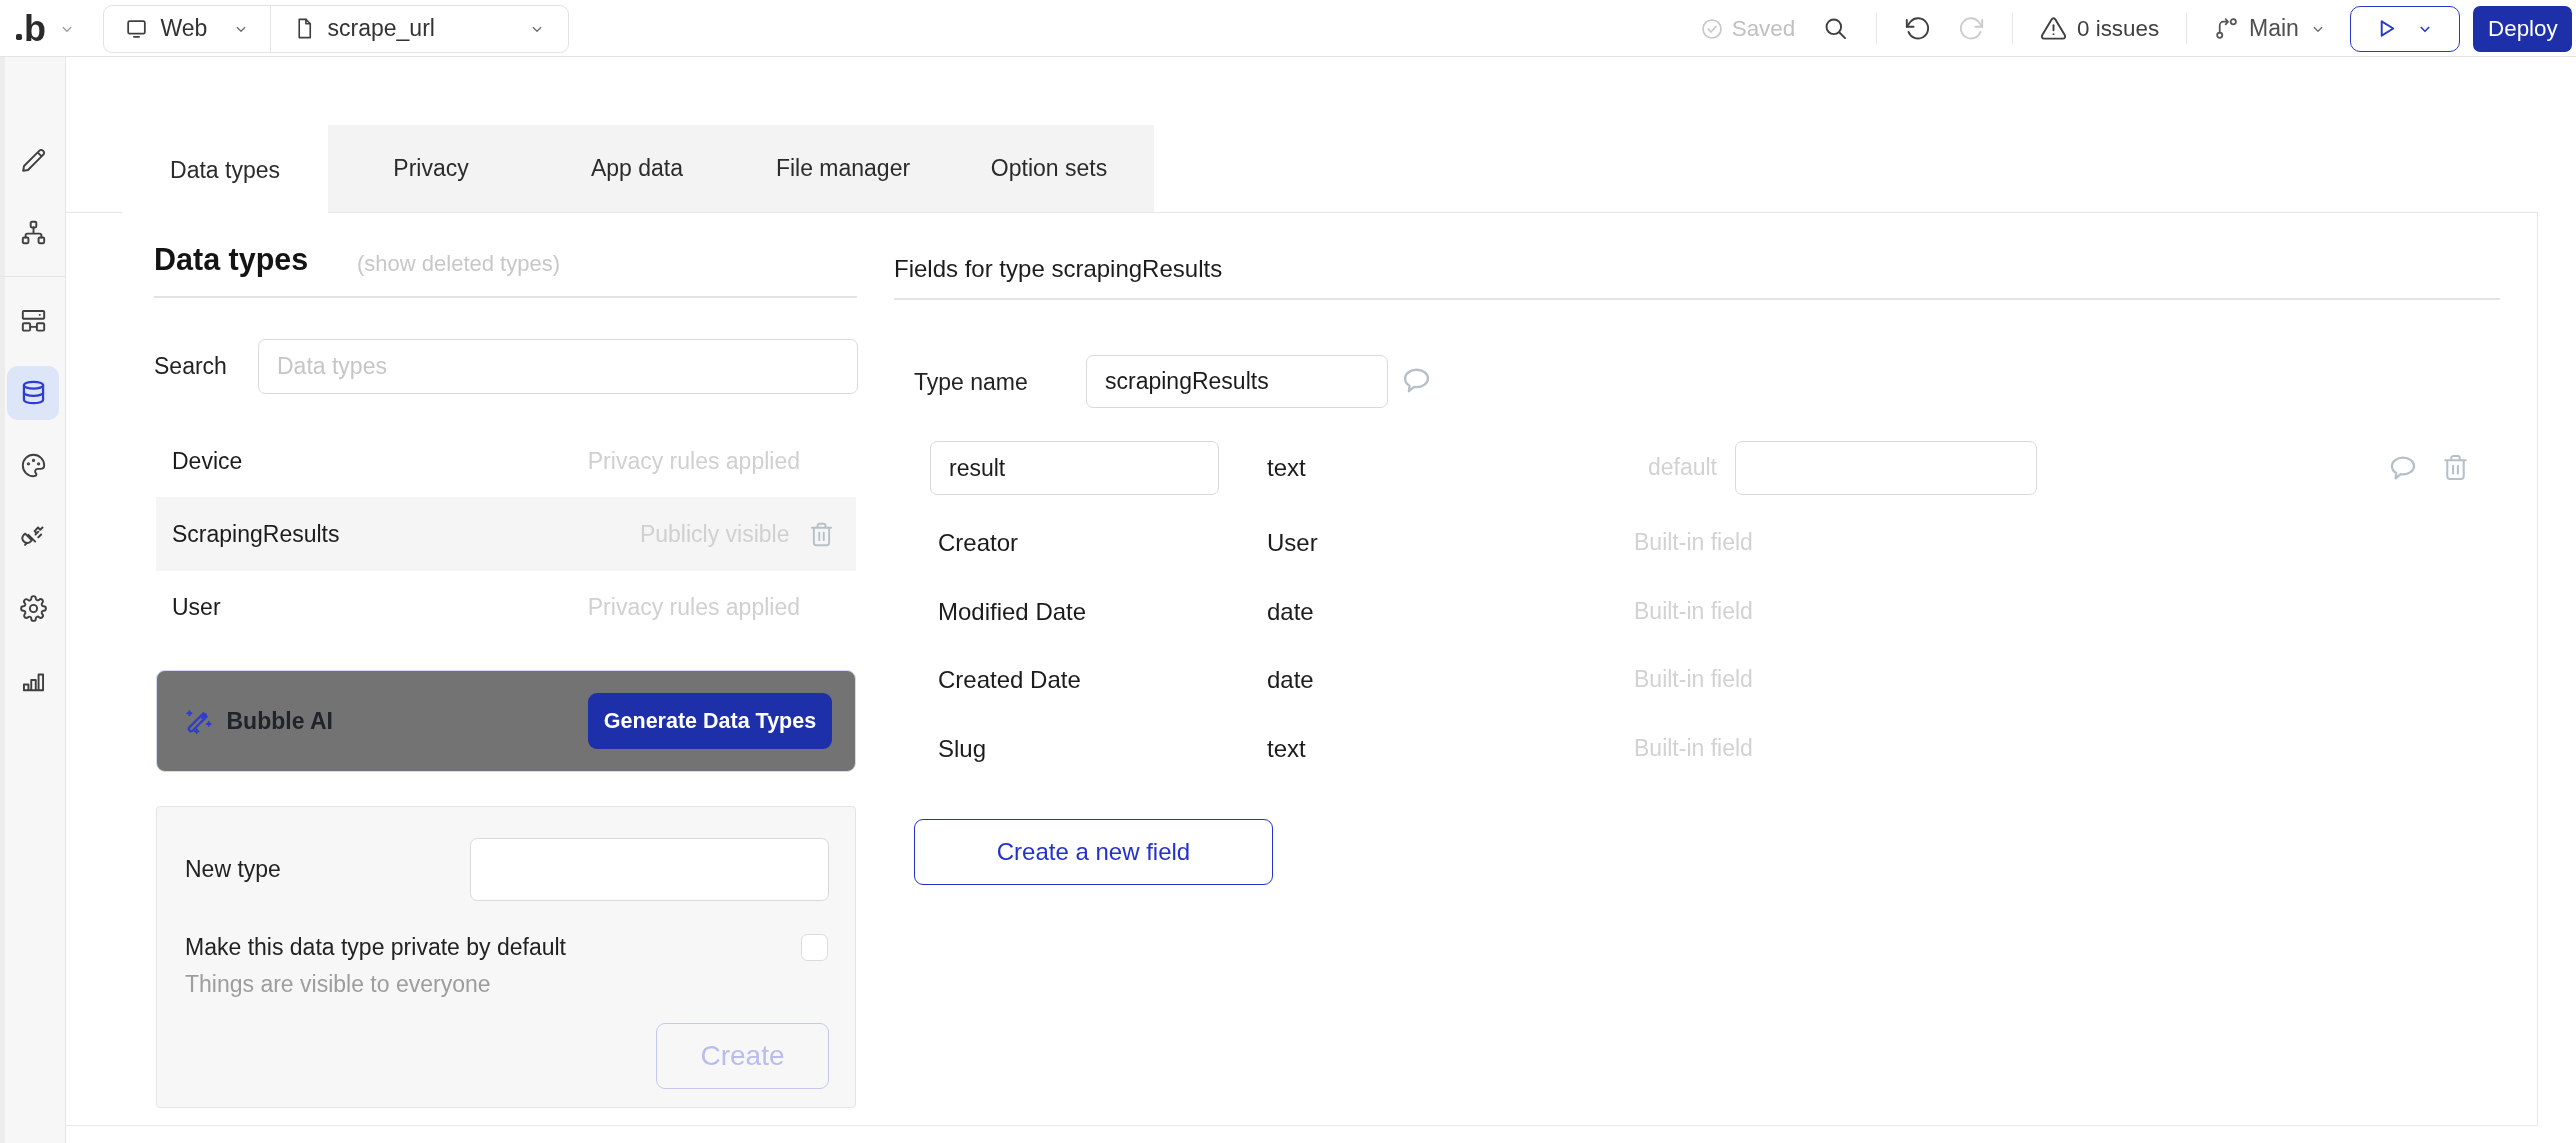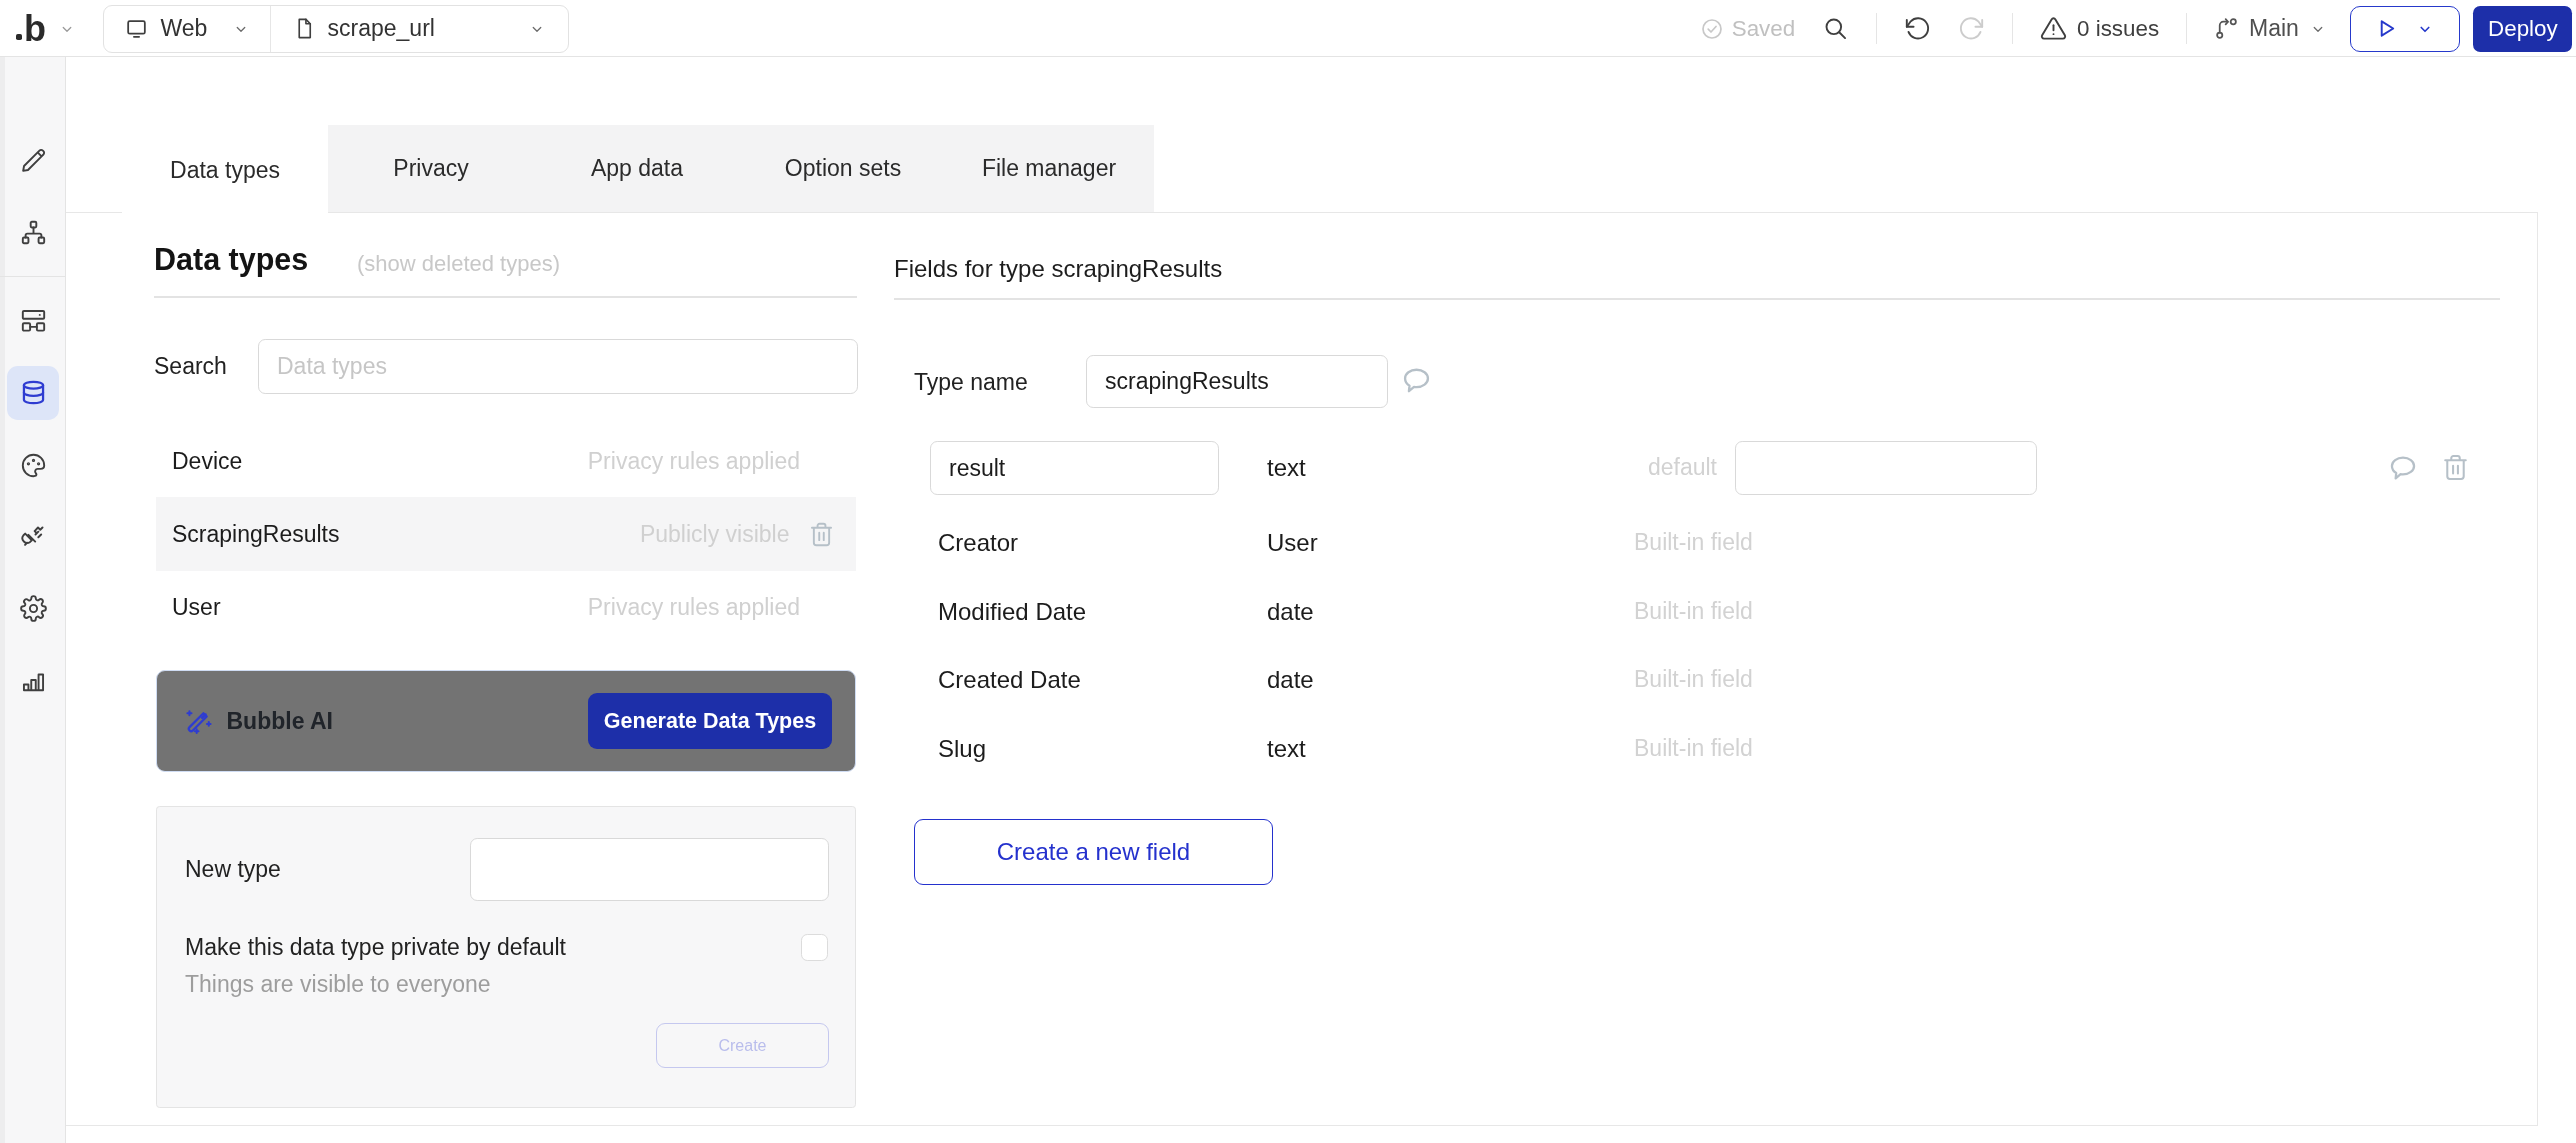--- a/index.html
+++ b/index.html
@@ -72,21 +72,21 @@
   .trow.sel .rowtrash { margin:0 21.5px 0 18px; }
 
   
   .ai-card { position:absolute; left:156px; top:670px; width:700px; height:102px; background:#737373; border:1.3px solid #cfdcf3; border-radius:9px; display:flex; align-items:center; }
   .ai-label { font-size:23px; color:#20242a; font-weight:600; margin-left:13.5px; }
   .btn-generate { margin-left:auto; margin-right:23px; width:244px; height:56px; background:#1d2fa9; border:none; border-radius:9px; color:#fff; font-size:21.5px; font-weight:600; font-family:inherit; cursor:pointer; }
 
   
   .nt-card { position:absolute; left:156px; top:806px; width:700px; height:302px; background:#f7f7f8; border:0.9px solid #e4e4e4; border-radius:3.6px; }
   .checkbox { position:absolute; width:27px; height:27px; background:#fff; border:1.3px solid #dcdcdc; border-radius:6.3px; cursor:pointer; }
-  .btn-create { position:absolute; left:499px; top:216px; width:173px; height:45px; background:transparent; border:1.3px solid #c5c8ef; border-radius:9px; color:#b9bdec; font-size:16px; font-family:inherit; cursor:pointer; }
+  .btn-create { position:absolute; left:499px; top:216px; width:173px; height:66px; background:transparent; border:1.3px solid #c5c8ef; border-radius:9px; color:#b9bdec; font-size:28px; font-family:inherit; cursor:pointer; }
 
   
   .btn-newfield { position:absolute; left:914px; top:819px; width:359px; height:66px; background:#fff; border:1.8px solid #2431cd; border-radius:9px; color:#2431cd; font-size:24px; font-family:inherit; cursor:pointer; }
   .gray-ic { stroke:#b6c0c8; }
 </style>
 </head>
 <body>
 
 <div id="app">
 
@@ -278,24 +278,24 @@
     <div class="tab active">
         <span>Data types</span>
       </div>
     <div class="tab">
         <span>Privacy</span>
       </div>
     <div class="tab">
         <span>App data</span>
       </div>
     <div class="tab">
+        <span>File manager</span>
+      </div>
+    <div class="tab">
         <span>Option sets</span>
-      </div>
-    <div class="tab">
-        <span>File manager</span>
       </div>
   </div>
 
   <div class="card"></div>
 
   <div class="abs h1" style="left:154px; top:244px">Data types</div>
   <div class="abs muted-link" style="left:357px; top:253px">(show deleted types)</div>
   <div class="abs hdiv" style="left:154px; top:296px; width:703px"></div>
 
   <div class="abs lbl" style="left:154px; top:355px">Search</div>

